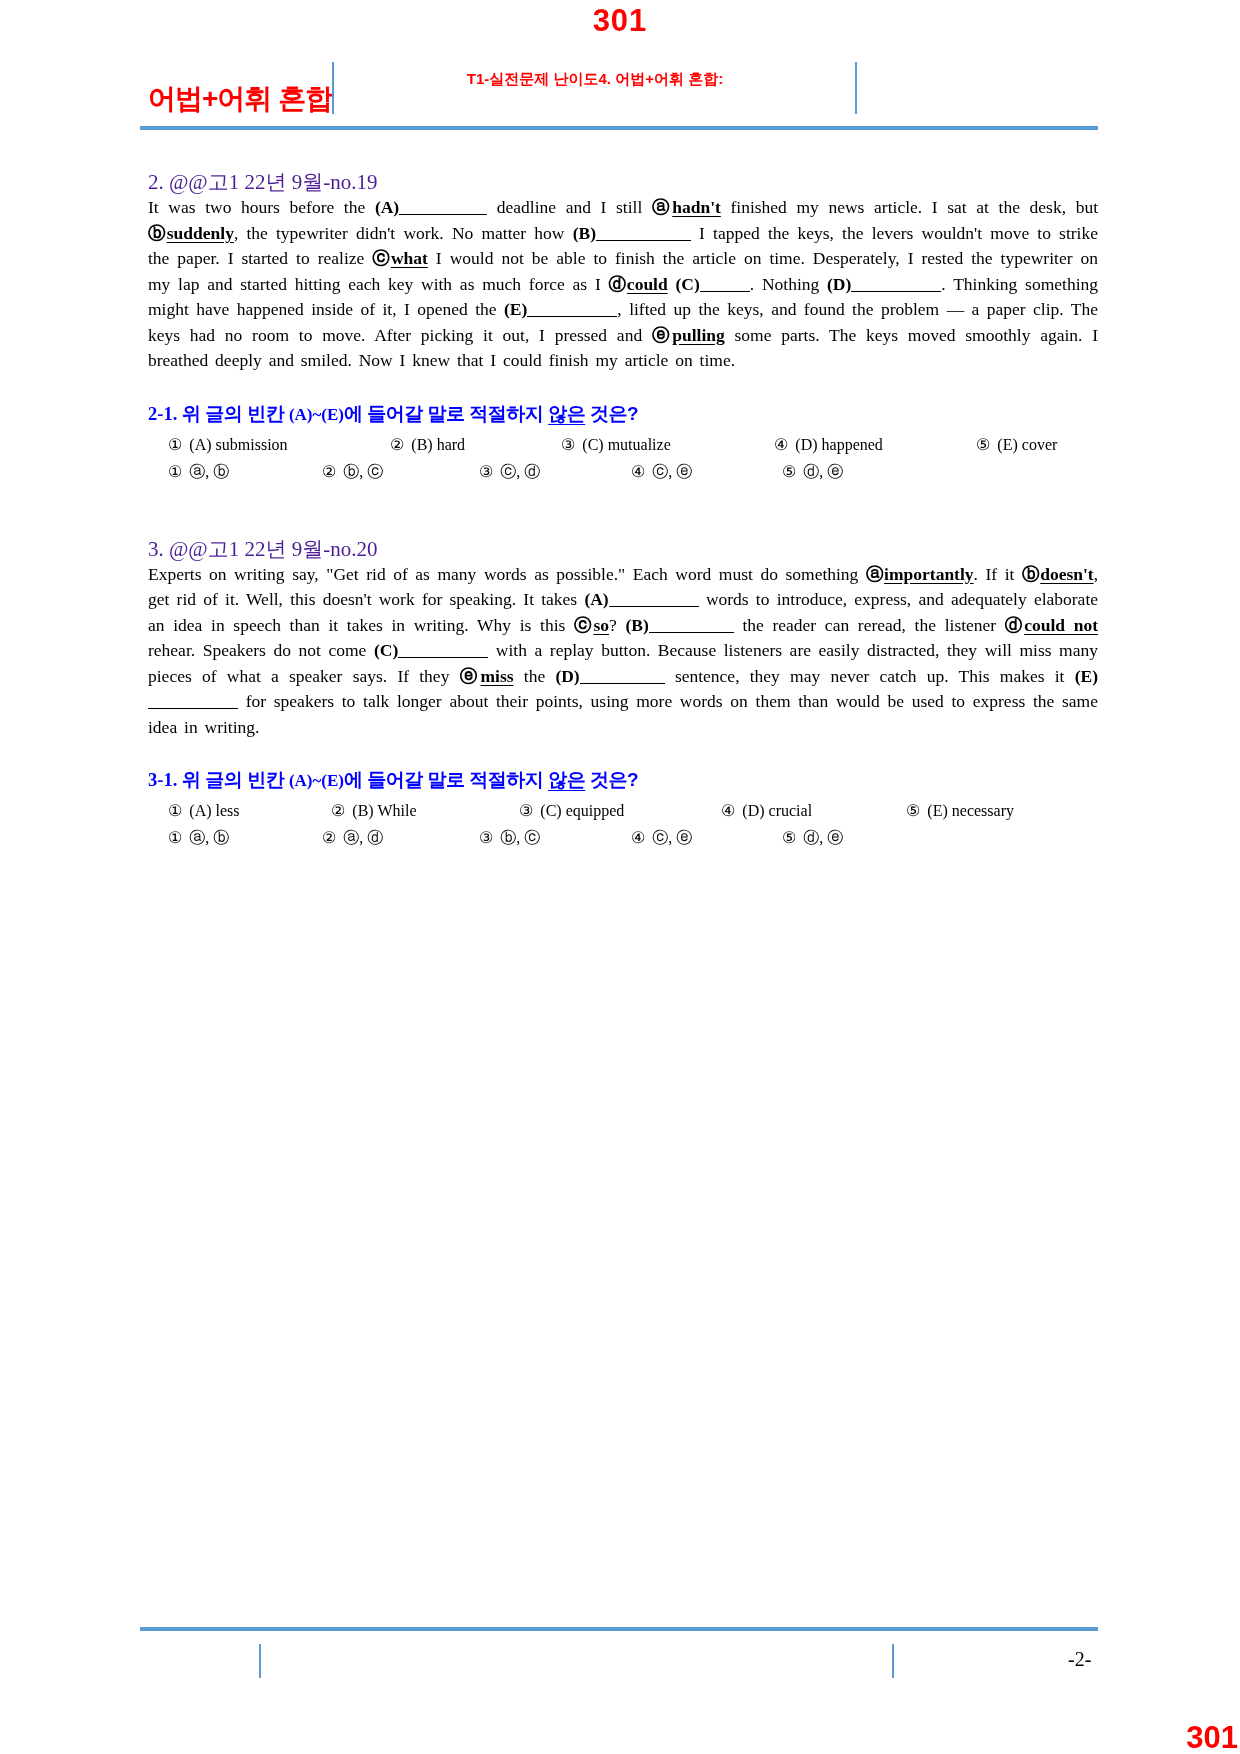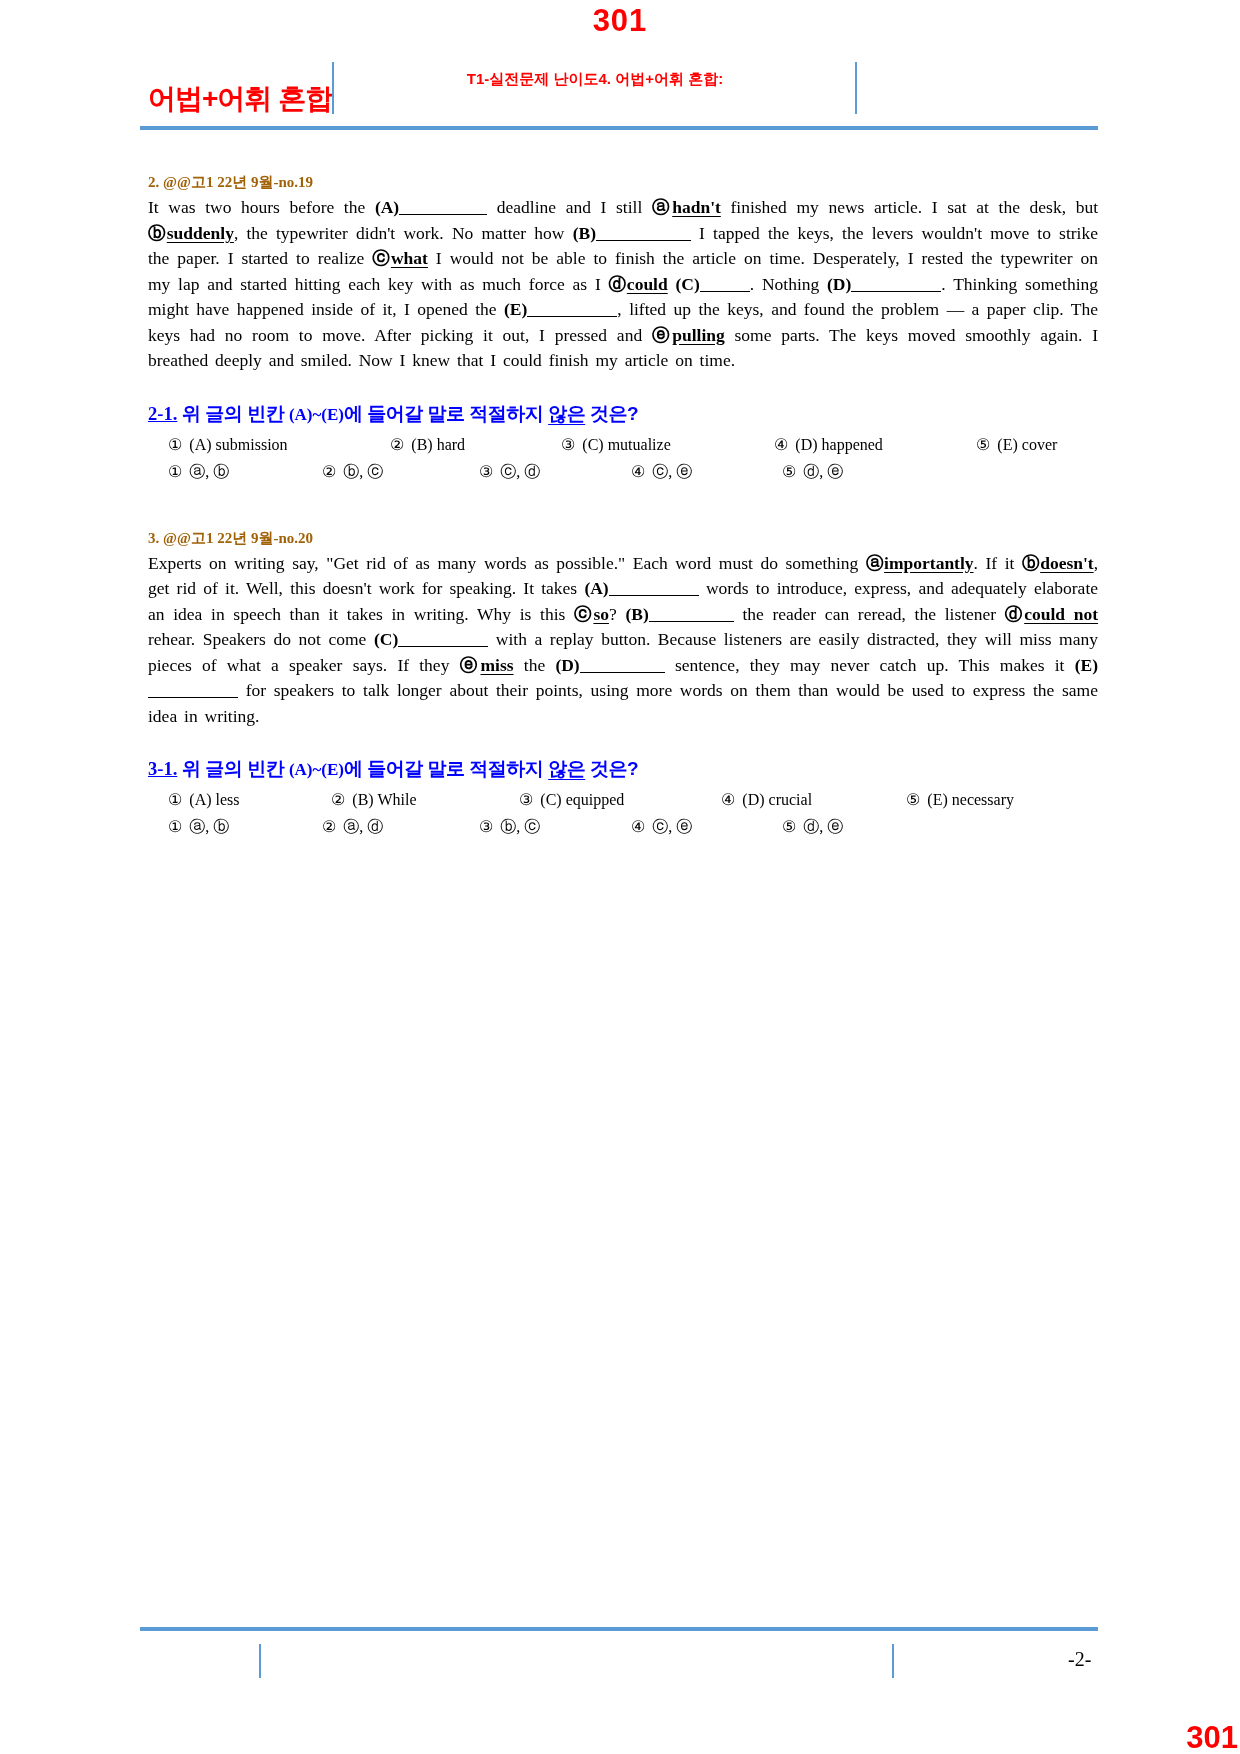--- a/index.html
+++ b/index.html
@@ -23,41 +23,41 @@
   .hdr-bar.b2{left:855px;}
   .hdr-center{
     position:absolute;left:375px;width:440px;top:8px;text-align:center;
     color:#ff0000;font-weight:bold;font-size:15px;line-height:22px;
     font-family:"Liberation Sans",sans-serif;
   }
   .rule{height:4px;background:#5b9bd5;margin:8px 0 0 140px;width:958px;}
   
   .content{margin-left:148px;width:950px;}
   .qtitle{
-    color:#a16207;font-weight:bold;font-size:15px;line-height:25px;
+    color:#4c1d95;font-weight:normal;font-size:21px;line-height:25px;
     letter-spacing:0px;
   }
   .qtitle.first{margin-top:40px;}
-  .qtitle.second{margin-top:43px;}
+  .qtitle.second{margin-top:54px;}
   .passage{
     text-align:justify;font-size:17.5px;line-height:25.5px;
     word-spacing:2.5px;
   }
   .seg-label{font-weight:bold;}
   .seg-blank{
     display:inline-block;border-bottom:1.5px solid #000;height:15px;
     vertical-align:-2px;
   }
   .seg-mark{font-weight:bold;}
   .seg-word{font-weight:bold;text-decoration:underline;text-underline-offset:3px;}
   .subq{
     margin-top:27px;color:#0000ff;font-weight:bold;font-size:19px;
     font-family:"Liberation Sans",sans-serif;letter-spacing:-0.5px;
   }
-  .subq .subq-label{font-family:"Liberation Serif",serif;font-size:18.5px;letter-spacing:0;text-decoration:underline;}
+  .subq .subq-label{font-family:"Liberation Serif",serif;font-size:18.5px;letter-spacing:0;}
   .subq .seg-en{font-family:"Liberation Serif",serif;font-size:17px;letter-spacing:0;}
   .subq .seg-u{text-decoration:underline;text-underline-offset:4px;text-align:right;}
   .subq.gap{margin-top:31px;}
   .opts{margin-top:8px;font-size:16px;white-space:nowrap;margin-left:20px;}
   .opt{display:inline-block;white-space:nowrap;}
   .opt .m{margin-right:7px;}
   .row-a1 .opt:nth-child(1){width:222px;}
   .row-a1 .opt:nth-child(2){width:171px;}
   .row-a1 .opt:nth-child(3){width:213px;}
   .row-a1 .opt:nth-child(4){width:202px;}

